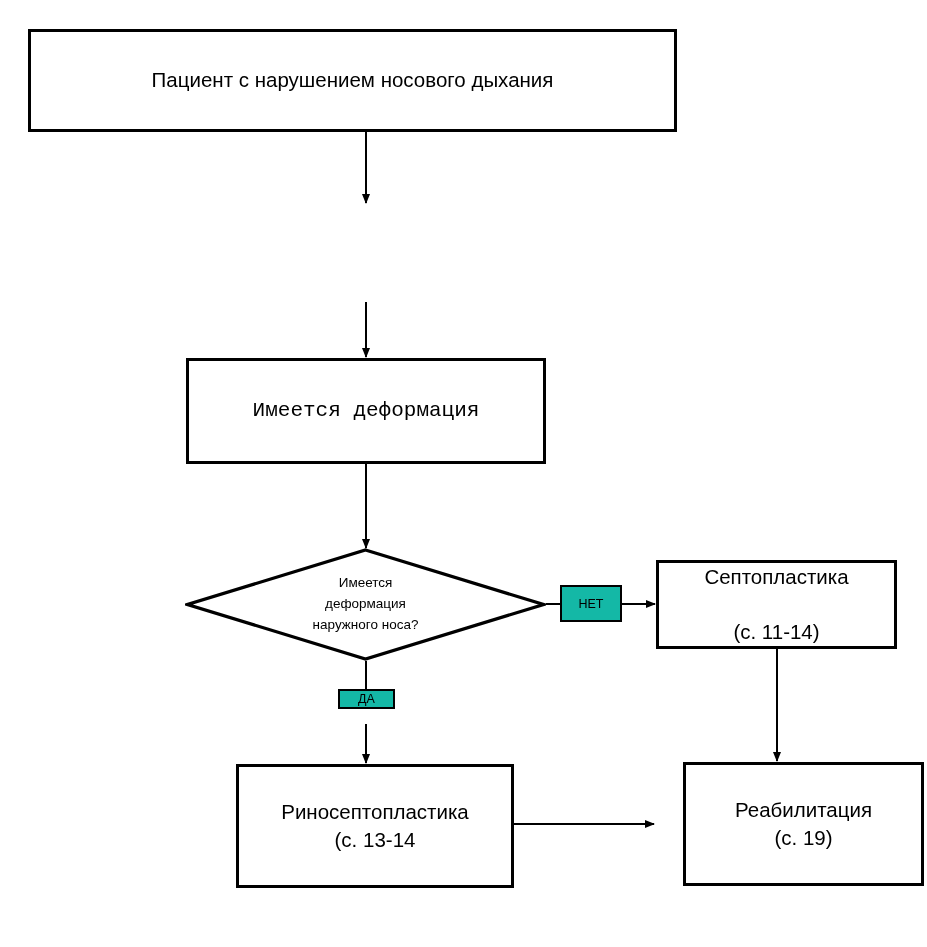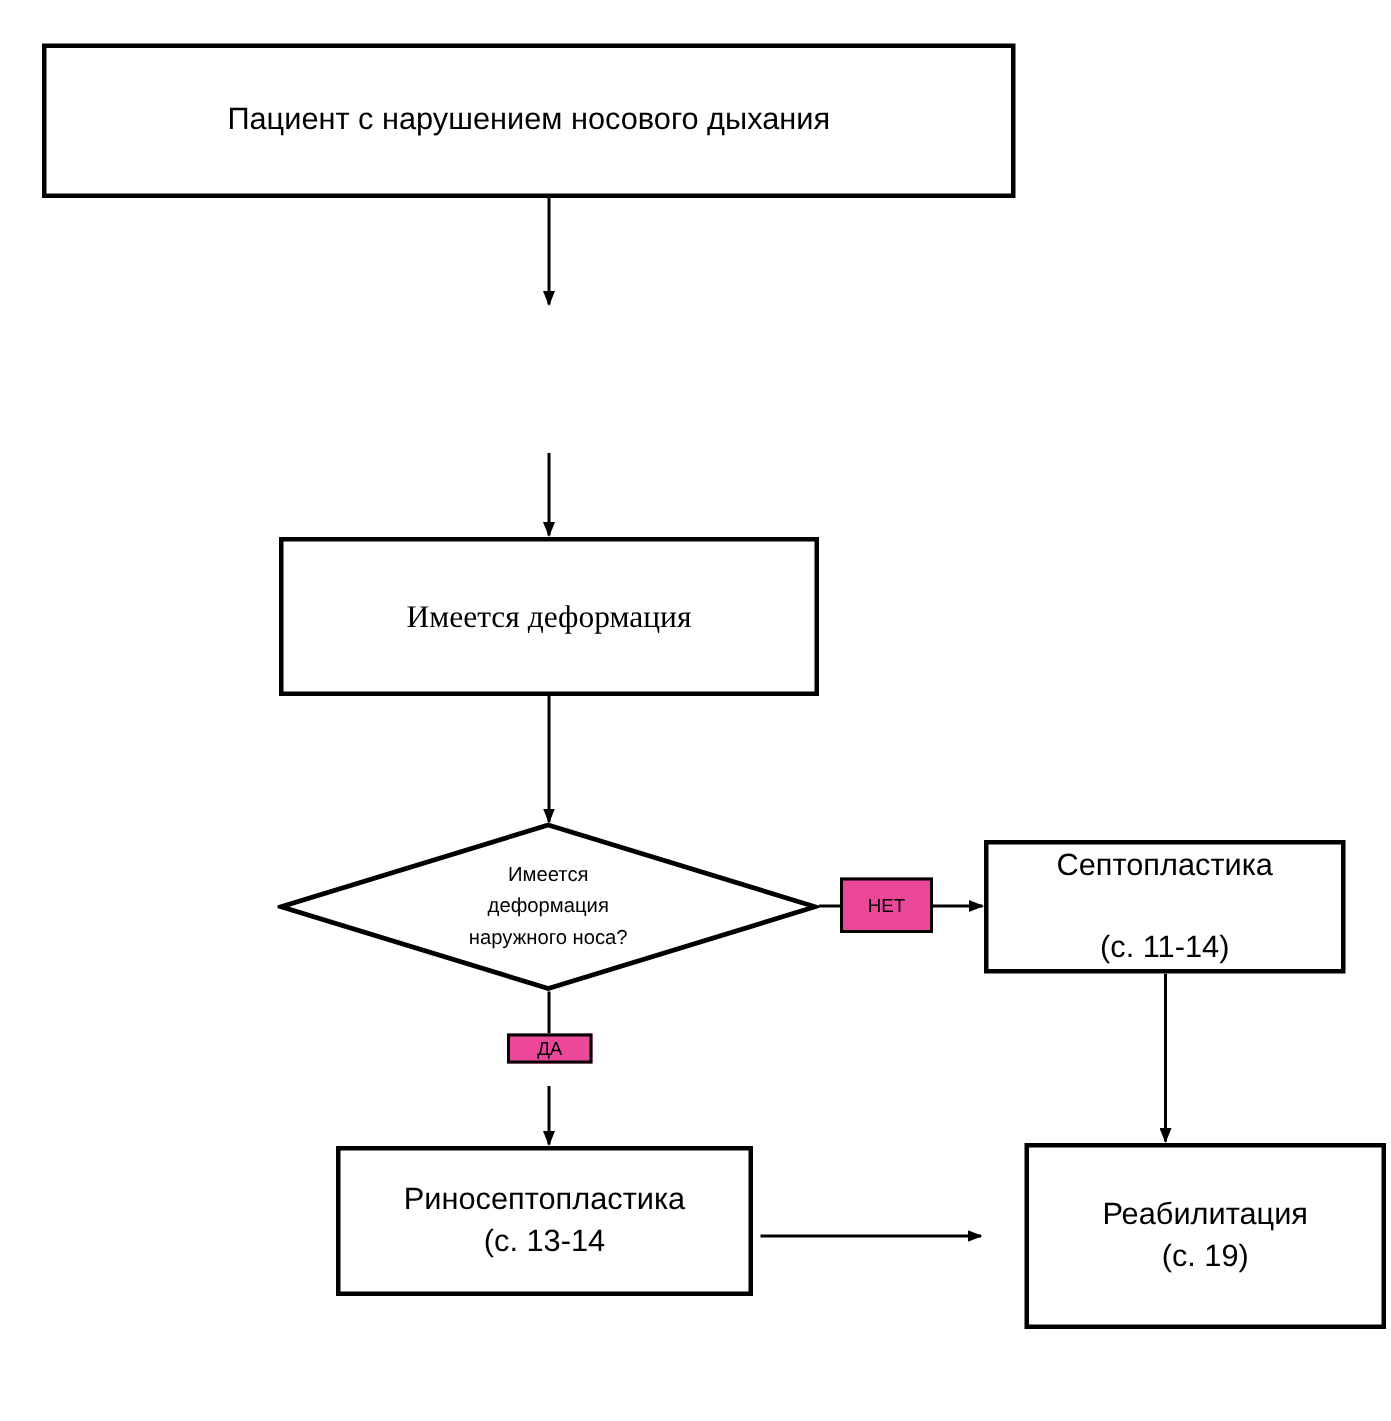--- a/index.html
+++ b/index.html
@@ -28,31 +28,31 @@
     color: #000000;
     line-height: 1.38;
     z-index: 3;
   }
   .node .line { display: block; white-space: nowrap; }
 
   
   #node-patient  { left: 28px;  top: 29px;  width: 649px; height: 103px; font-size: 20.5px; }
   #node-diag     { left: 28px;  top: 204px; width: 676px; height: 98px;  font-size: 20.5px; }
   #node-septum   { left: 186px; top: 358px; width: 360px; height: 106px; font-size: 21px;
-                   font-family: Liberation Serif, serif; }
+                   font-family: Liberation Mono, monospace; }
   #node-septo    { left: 656px; top: 560px; width: 241px; height: 89px;  font-size: 20.5px; justify-content: space-between; }
-  #node-rhino    { left: 224px; top: 764px; width: 278px; height: 100px; font-size: 20.5px; }
+  #node-rhino    { left: 236px; top: 764px; width: 278px; height: 124px; font-size: 20.5px; }
   #node-rehab    { left: 683px; top: 762px; width: 241px; height: 124px; font-size: 20.5px; }
 
   
   .edge-label {
     position: absolute;
     box-sizing: border-box;
     border: 2px solid #000000;
-    background: #ec4899;
+    background: #14b8a6;
     display: flex;
     align-items: center;
     justify-content: center;
     font-size: 12.5px;
     color: #000000;
     z-index: 6;
   }
   #label-no  { left: 560px; top: 585px; width: 62px; height: 37px; }
   #label-yes { left: 338px; top: 689px; width: 57px; height: 20px; }
 

